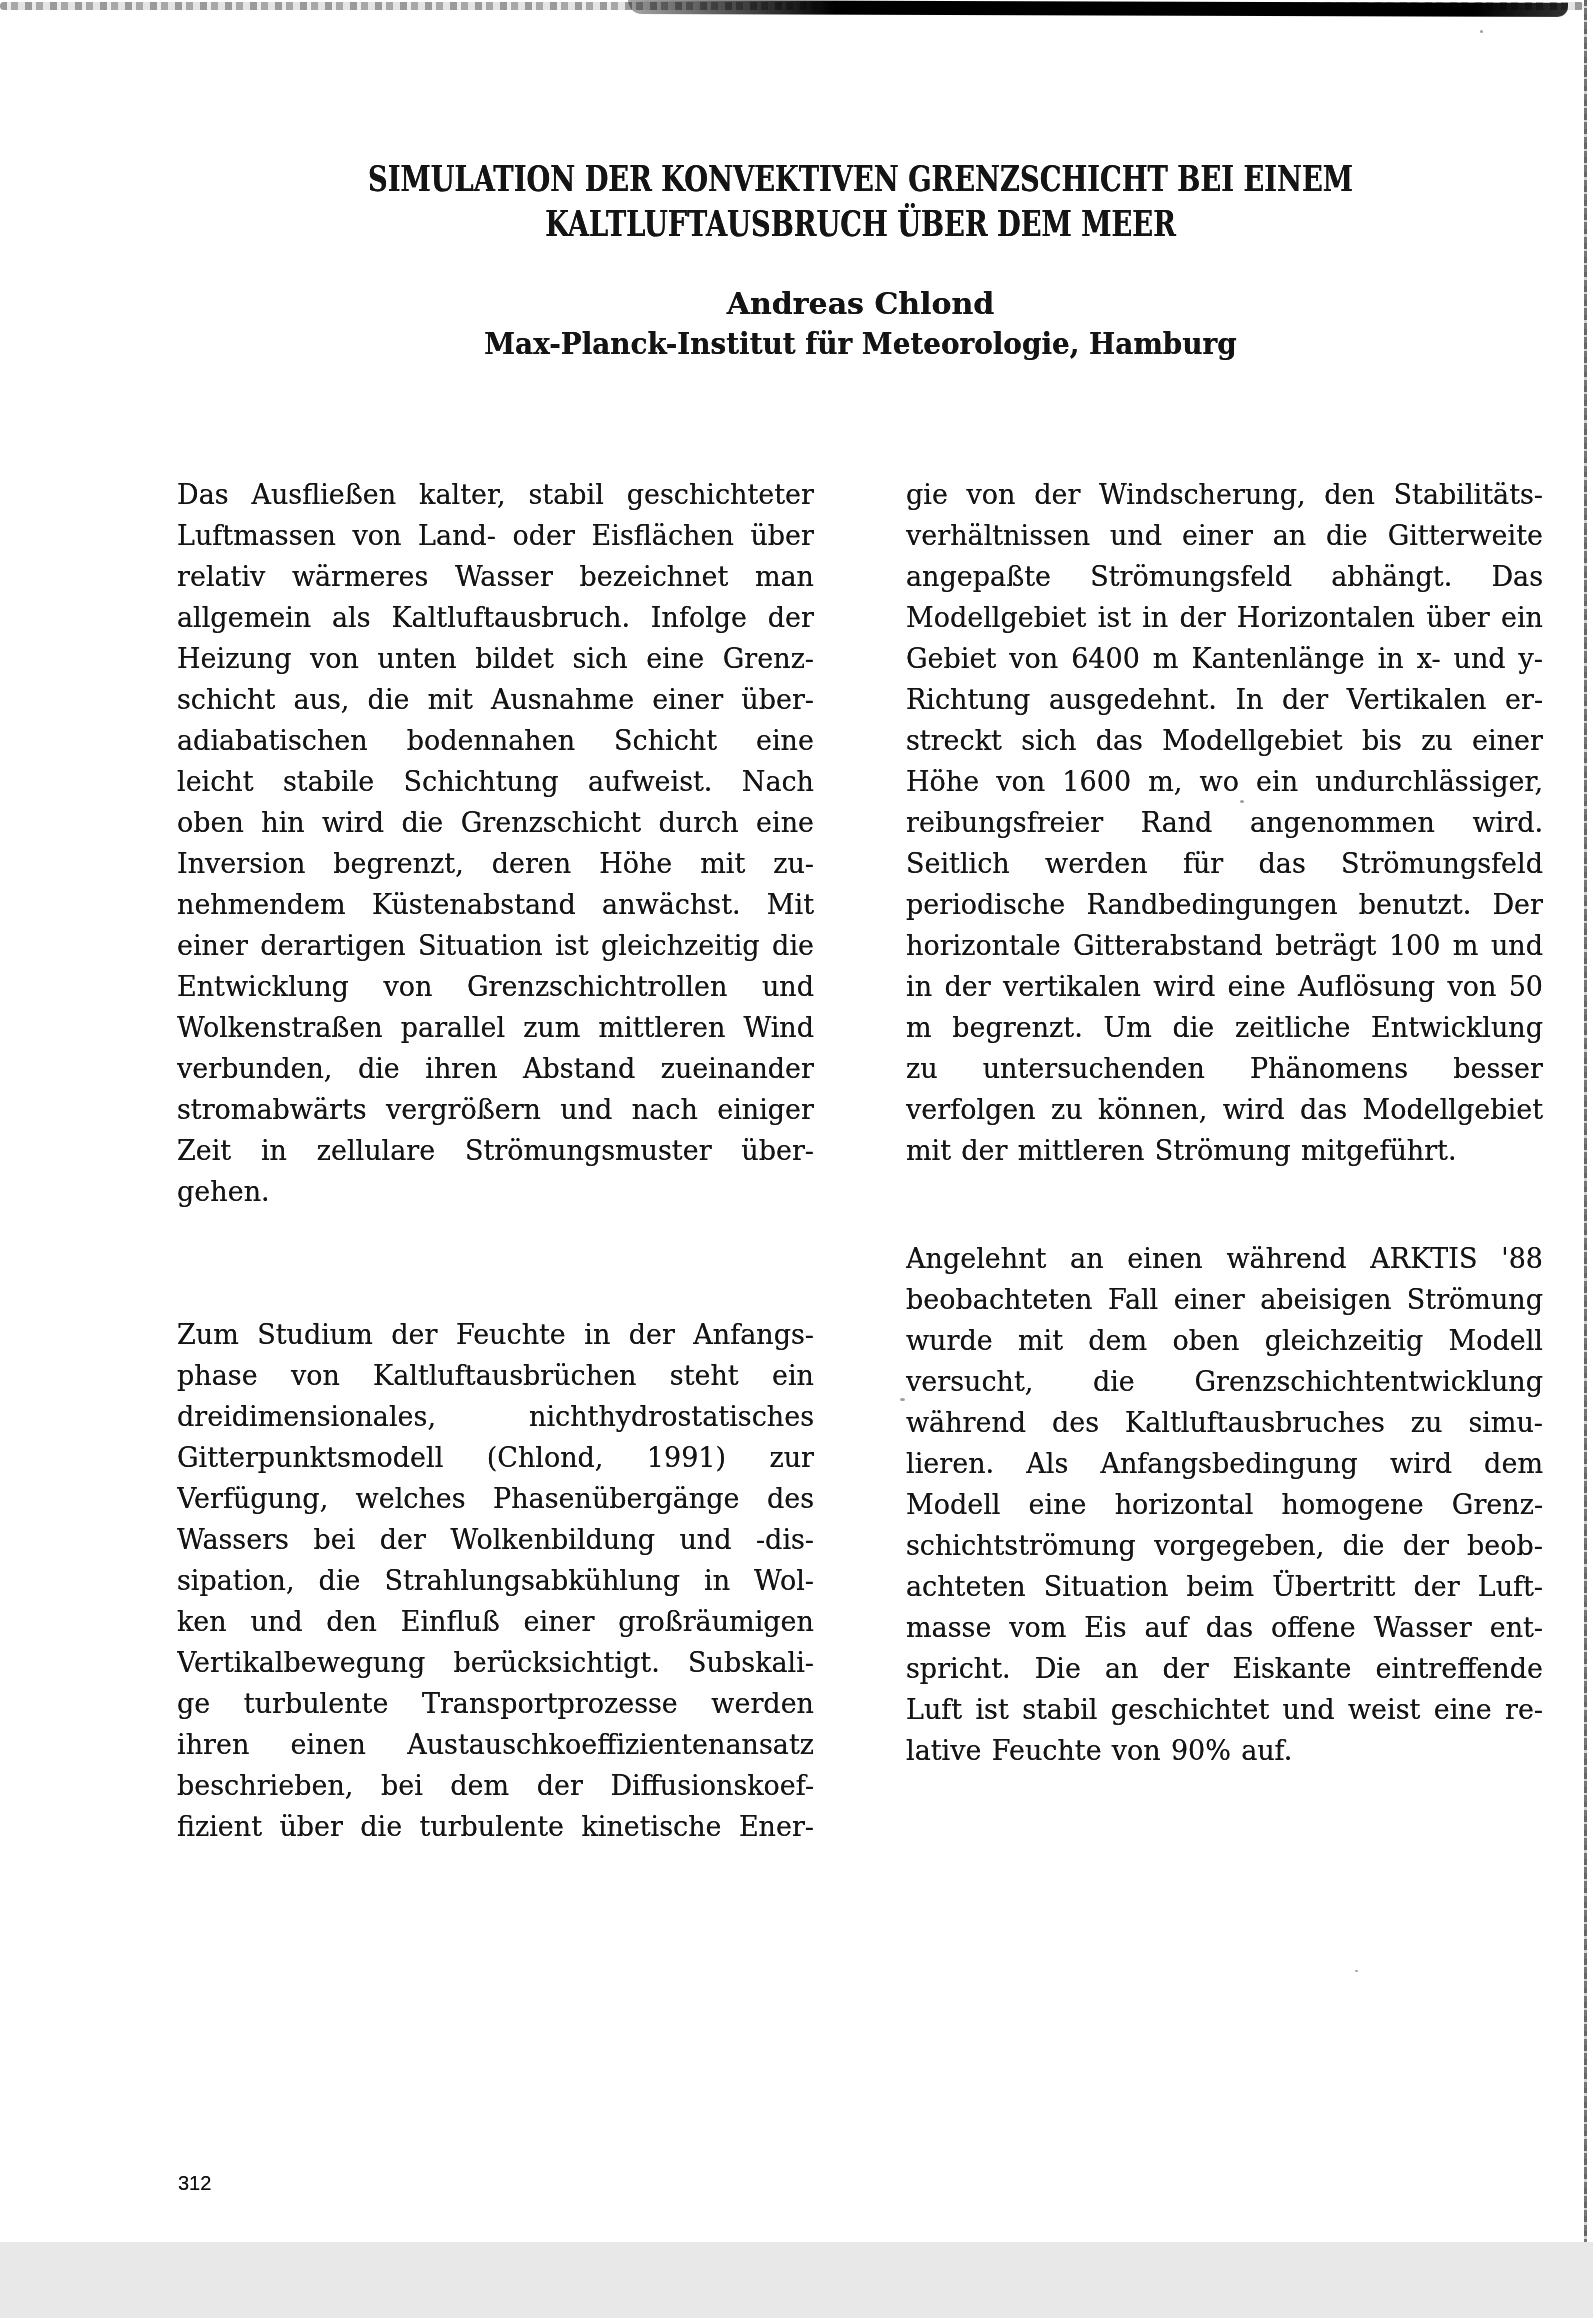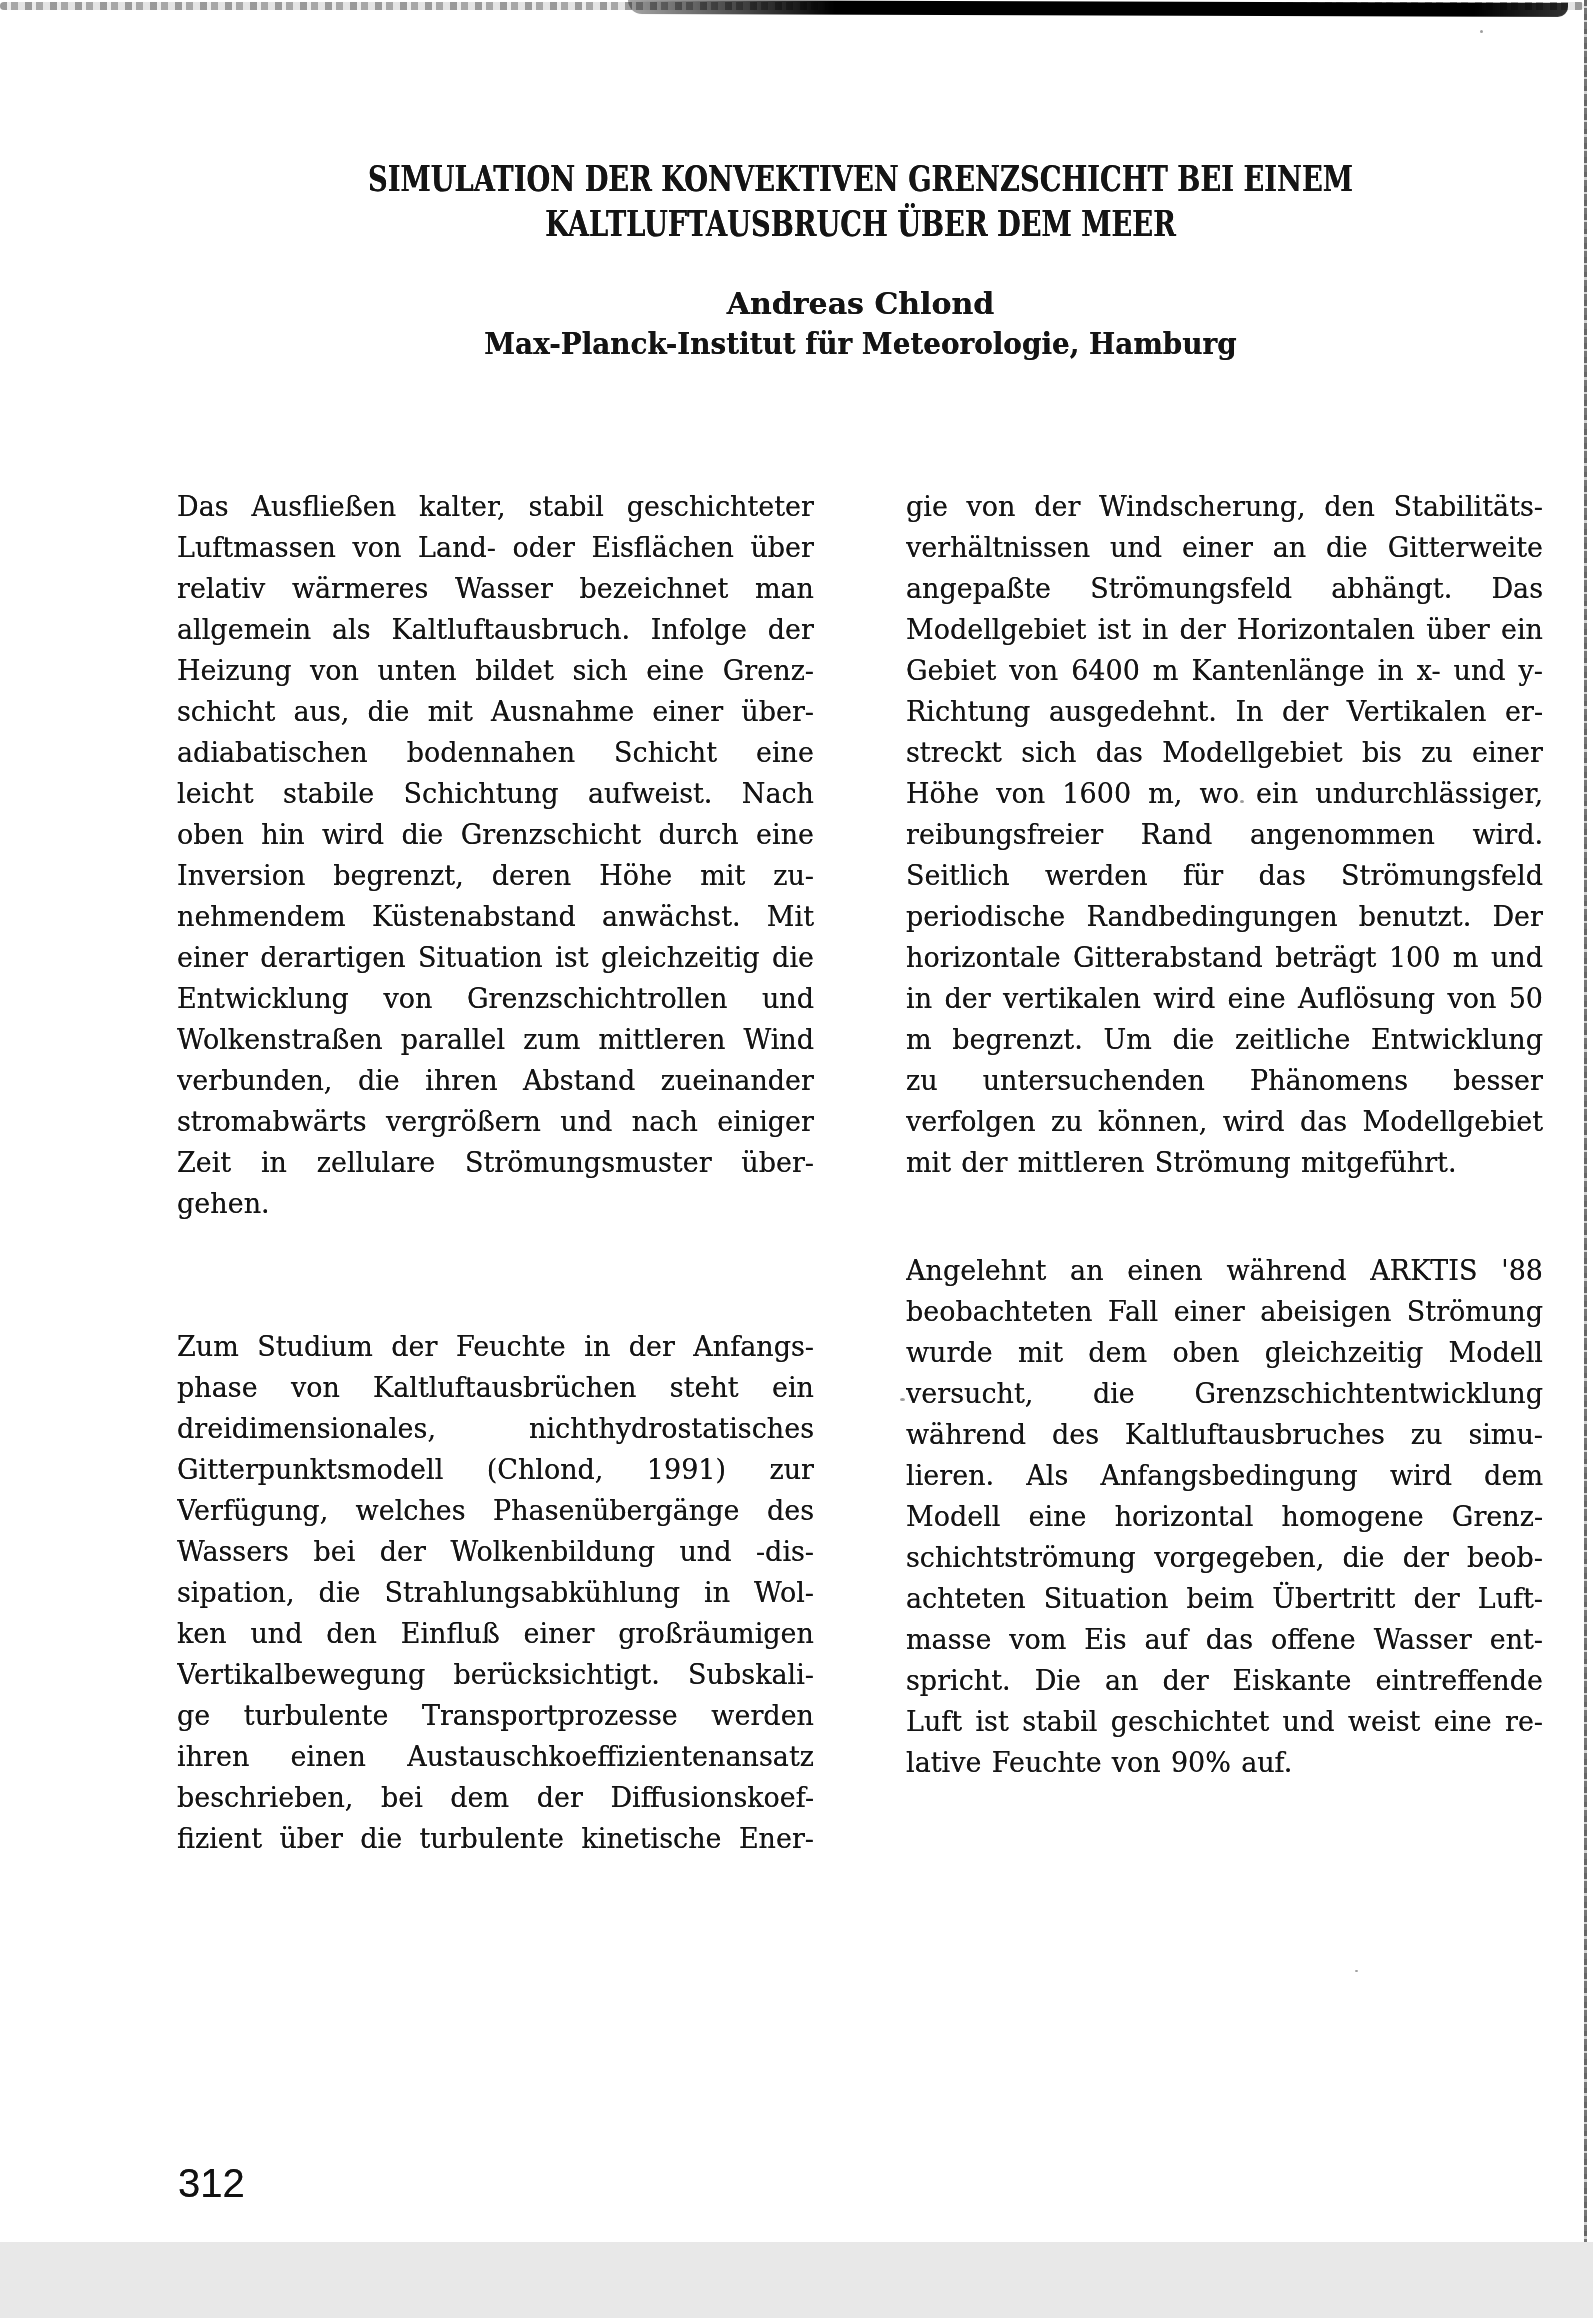--- a/index.html
+++ b/index.html
@@ -73,39 +73,39 @@
   }
   .affiliation{
     font-weight:bold;font-size:29px;line-height:38px;margin-top:2.4px;
     transform:scaleX(.96);transform-origin:center;
     text-shadow:0 0 0.4px rgba(0,0,0,.8);
     white-space:nowrap;
   }
   
   .columns{
     position:absolute;left:177px;top:474px;width:1367px;
-    display:flex;gap:92px;margin-top:12px;
+    display:flex;gap:92px;
   }
   .column{width:637px;}
   .para + .para.gap-left{margin-top:102px;}
   .para + .para.gap-right{margin-top:67px;}
   .line{
     font-size:27px;height:41px;line-height:41px;
     overflow:hidden;text-align:justify;
     text-shadow:0 0 0.4px rgba(0,0,0,.75);
     word-spacing:.06em;
   }
   .line::after{content:"";display:inline-block;width:100%;}
   .line.last{text-align:left;}
   .line.last::after{content:none;}
   
   .page-number{
     position:absolute;left:178px;top:2163px;
     font-family:"Liberation Sans","DejaVu Sans",sans-serif;
-    font-size:40px;line-height:40px;color:#111;
+    font-size:20px;line-height:40px;color:#111;
     text-shadow:0 0 0.4px rgba(0,0,0,.7);
   }
 </style>
 </head>
 <body>
 
 <div class="page">
 
   <div class="art-top-gray"></div>
   <div class="art-top-black"></div>

